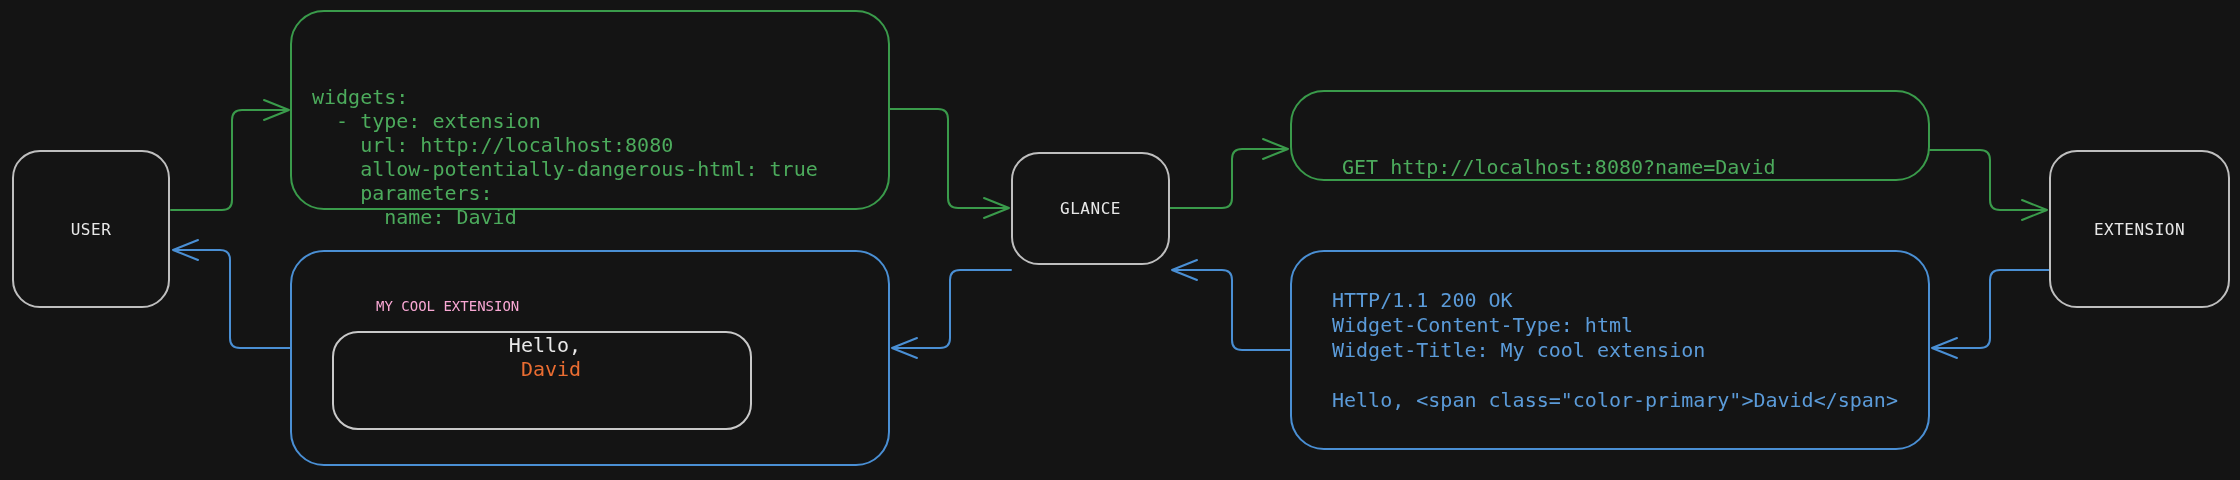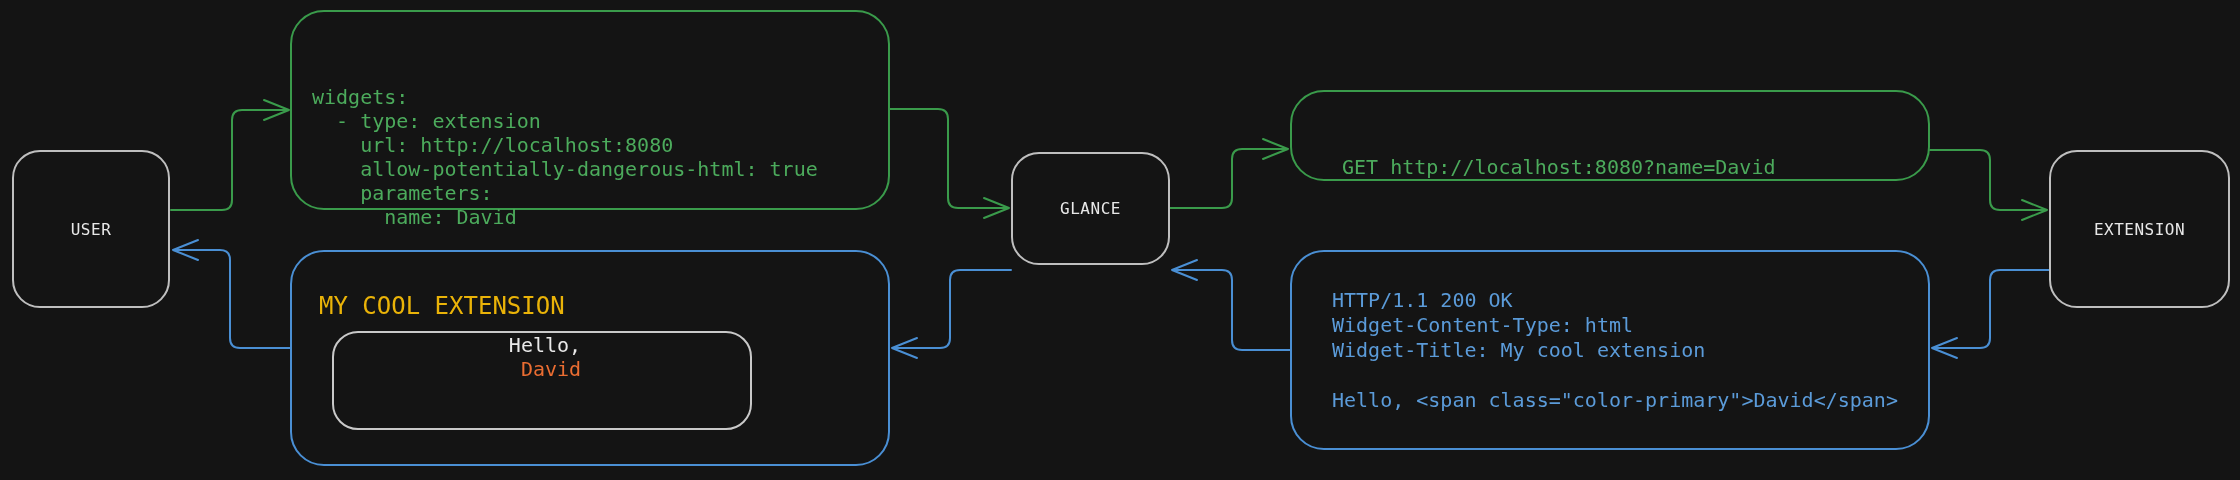--- a/index.html
+++ b/index.html
@@ -63,24 +63,24 @@
     white-space: pre;
     font-size: 20px;
     line-height: 24px;
     min-height: 24px;
   }
   #box-response .code-line { line-height: 25px; min-height: 25px; }
   .green-text { color: #4cab5c; margin-top: 44px; }
   .blue-text  { color: #5b9bd9; }
 
   .widget-title {
-    color: #eab308;
-    font-size: 24px;
+    color: #f9a8d4;
+    font-size: 14px;
     line-height: 25px;
-    padding-left: 27px;
+    padding-left: 84px;
     white-space: pre;
   }
   .inner-box {
     position: absolute;
     left: 40px;
     top: 79px;
     width: 420px;
     height: 99px;
     border: 2px solid #c9c9c9;
     border-radius: 26px;

